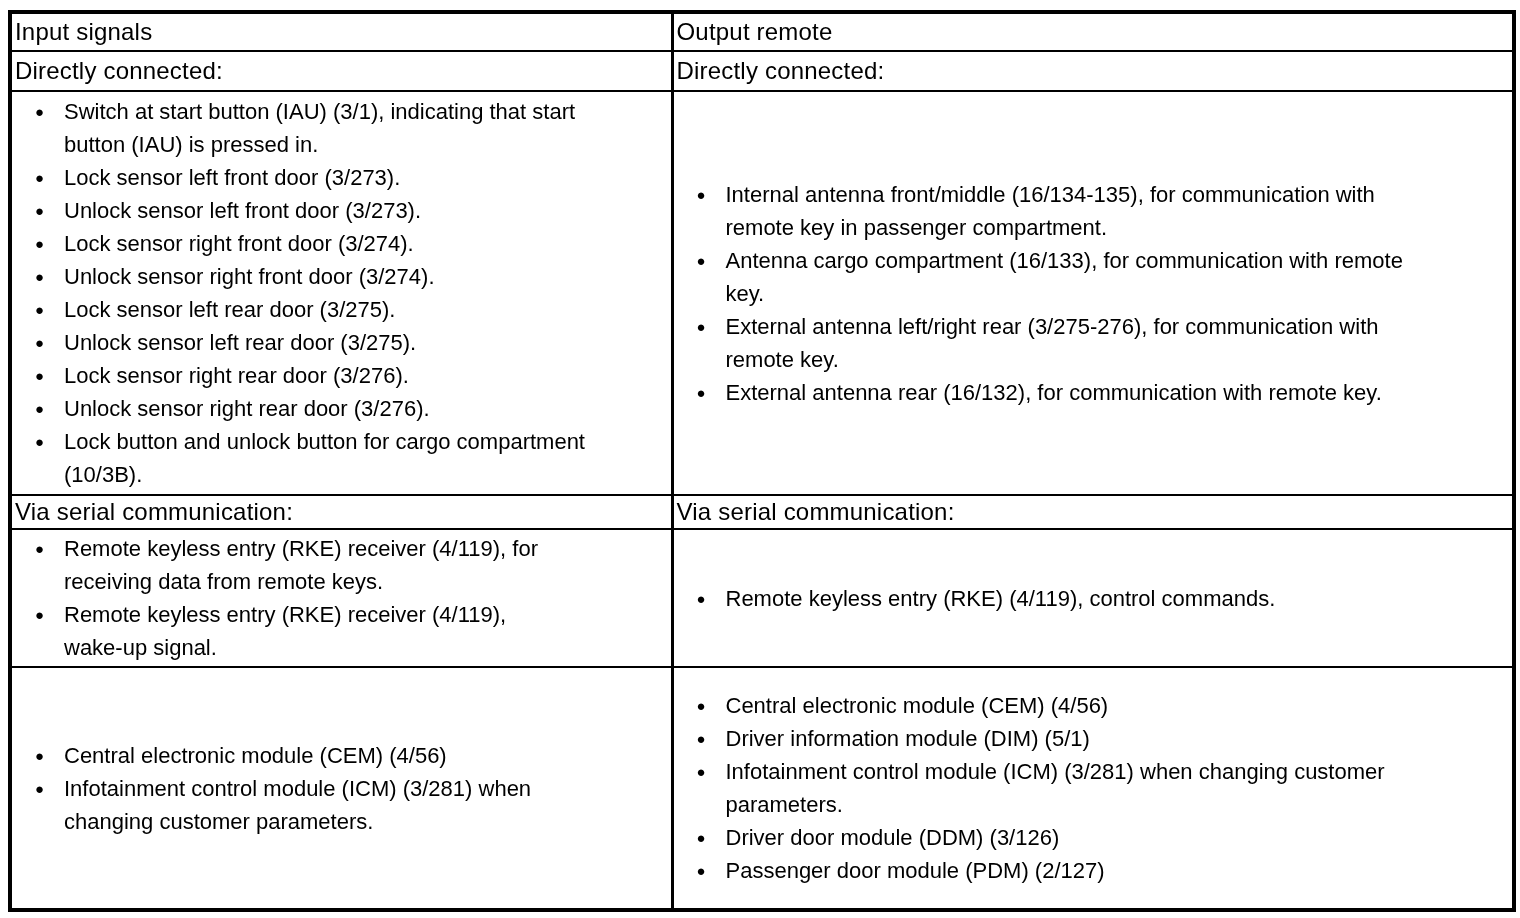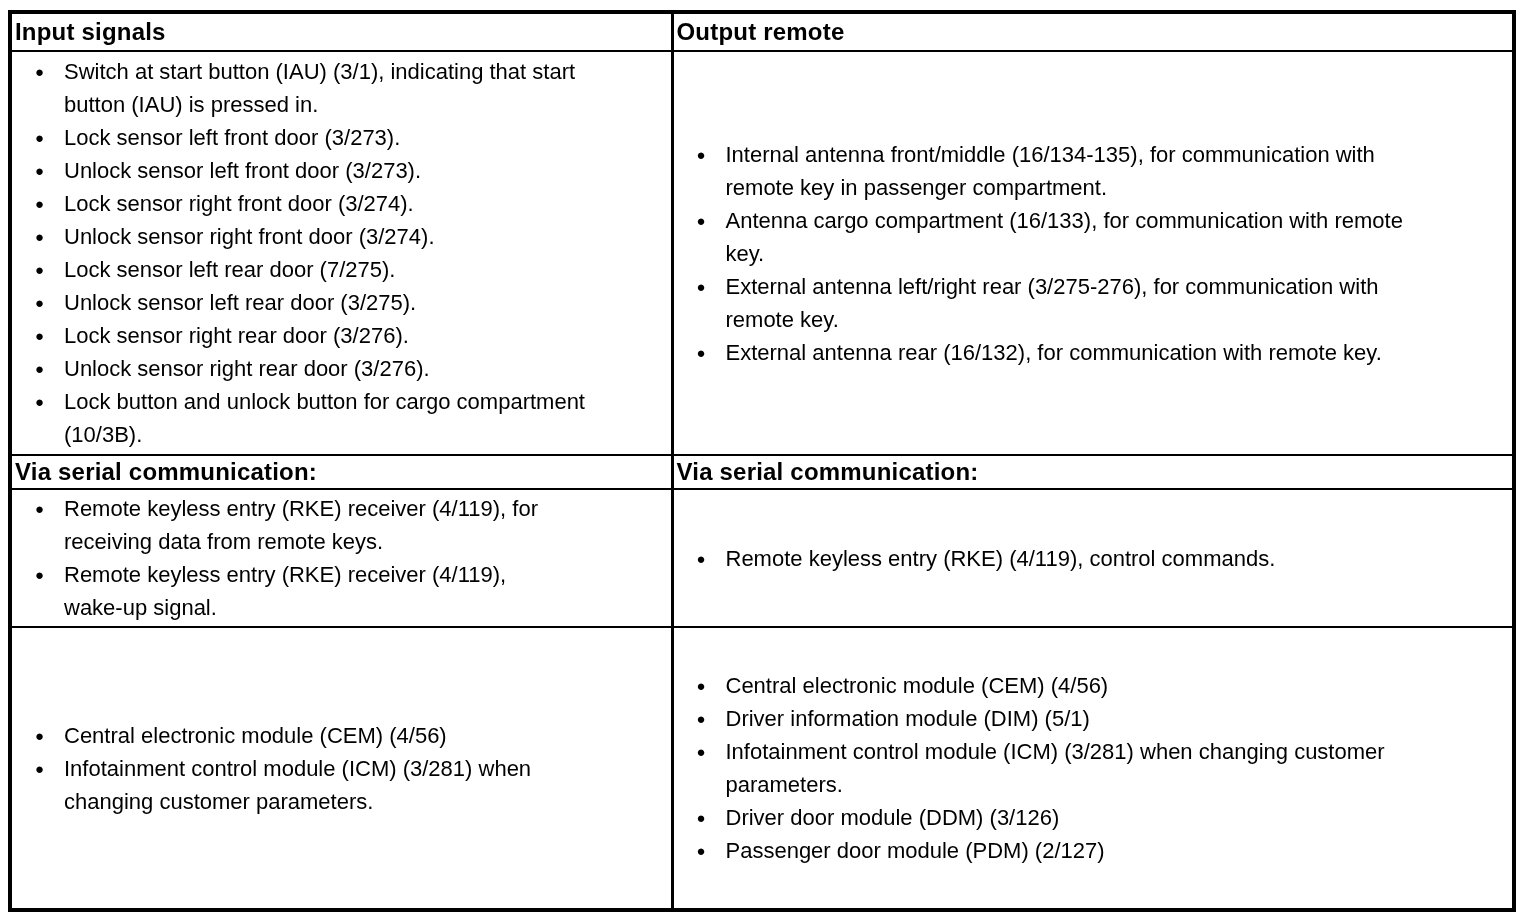--- a/index.html
+++ b/index.html
@@ -29,21 +29,21 @@
   td {
     border: 2px solid #000;
     vertical-align: middle;
     padding: 2px 4px;
     overflow: hidden;
   }
   td.col-input { border-right-width: 3px; }
   td.col-output { border-left-width: 3px; }
 
   tr.header-row td, tr.title-row td {
-    font-weight: bold;
+    font-weight: normal;
     font-size: 24px;
     padding-left: 3px;
     letter-spacing: 0.2px;
   }
   tr.header-row { height: 39px; }
   tr.title-row  { height: 40px; }
   tr.title-row-serial { height: 31px; }
   tr.title-row-can { height: 46px; }
   tr.title-row-can td { border-top-width: 3px; }
 
@@ -81,20 +81,24 @@
       <col style="width:662px">
       <col style="width:842px">
     </colgroup>
 
     <tbody>
         <tr class="header-row">
       <td class="col-input">Input signals</td>
       <td class="col-output">Output remote</td>
     </tr>
 
+    <tr class="title-row">
+      <td class="col-input">Directly connected:</td>
+      <td class="col-output">Directly connected:</td>
+    </tr>
 
     <tr class="body-row-1">
       <td class="col-input">
         <ul class="signal-list">
           <li>
                 <span class="bullet">●</span>
                 <span class="li-text">Switch at start button (IAU) (3/1), indicating that start
 button (IAU) is pressed in.</span>
               </li>
           <li>
@@ -108,21 +112,21 @@
           <li>
                 <span class="bullet">●</span>
                 <span class="li-text">Lock sensor right front door (3/274).</span>
               </li>
           <li>
                 <span class="bullet">●</span>
                 <span class="li-text">Unlock sensor right front door (3/274).</span>
               </li>
           <li>
                 <span class="bullet">●</span>
-                <span class="li-text">Lock sensor left rear door (7/275).</span>
+                <span class="li-text">Lock sensor left rear door (3/275).</span>
               </li>
           <li>
                 <span class="bullet">●</span>
                 <span class="li-text">Unlock sensor left rear door (3/275).</span>
               </li>
           <li>
                 <span class="bullet">●</span>
                 <span class="li-text">Lock sensor right rear door (3/276).</span>
               </li>
           <li>

